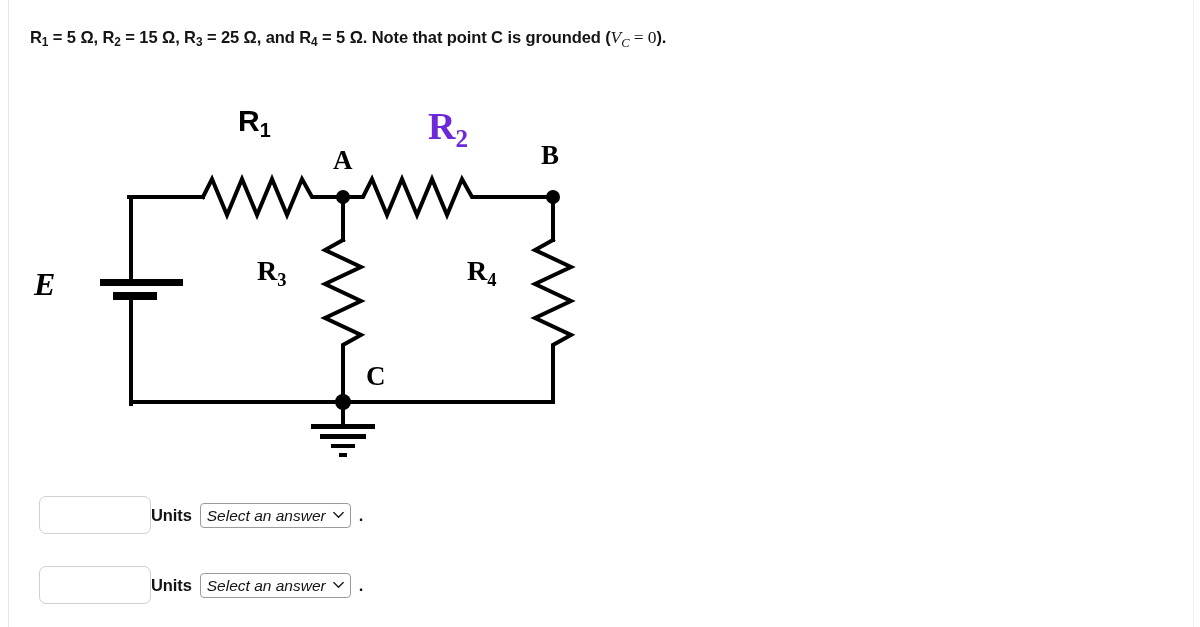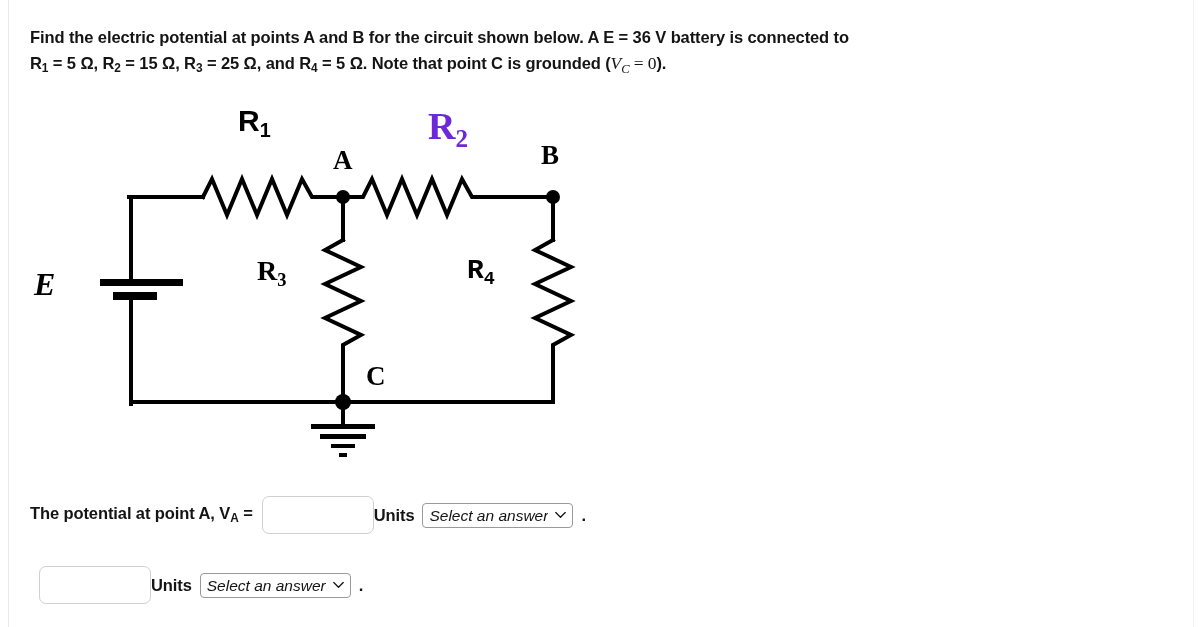--- a/index.html
+++ b/index.html
@@ -151,21 +151,20 @@
     font-weight: 700;
   }
 </style>
 </head>
 <body>
 
 <div class="page-edge-left"></div>
 <div class="page-edge-right"></div>
 
 <div class="problem">
-  <div class="line">Find the electric potential at points A and B for the circuit shown below. A E = 36 V battery is connected to</div>
   <div class="line"><span>R</span><span class="sub">1</span><span> = 5 Ω, </span><span>R</span><span class="sub">2</span><span> = 15 Ω, </span><span>R</span><span class="sub">3</span><span> = 25 Ω, and </span><span>R</span><span class="sub">4</span><span> = 5 Ω. Note that point C is grounded (</span><span class="mathit">V</span><span class="mathit"><span class="msub">C</span></span><span class="mathrm"> = 0</span><span>).</span></div>
 </div>
 
 <div class="circuit">
   <svg width="640" height="375" viewBox="0 0 640 375" xmlns="http://www.w3.org/2000/svg">
     <g stroke="#000000" stroke-width="4" fill="none" stroke-linecap="square" stroke-linejoin="miter">
 
       <path d="M 131 107 L 131 193 M 129 107 L 203 107"></path>
 
       <path d="M 203 107 L 212 89 L 227 125 L 242 89 L 257 125 L 272 89 L 287 125 L 302 89 L 312 107 L 343 107"></path>
@@ -204,33 +203,32 @@
     <circle cx="343" cy="312" r="8" fill="#000000"></circle>
   </svg>
 
   
   <div style="position:absolute;left:238px;top:14px;font-family:Liberation Sans, sans-serif;font-weight:700;font-size:30px;color:#000;"><span>R</span><span style="font-size:0.66em;vertical-align:-0.32em;">1</span></div>
 
   <div style="position:absolute;left:428px;top:14px;font-family:'Liberation Serif',serif;font-weight:700;font-size:38px;color:#6d28d9;"><span>R</span><span style="font-size:0.66em;vertical-align:-0.32em;">2</span></div>
 
   <div style="position:absolute;left:257px;top:165px;font-family:'Liberation Serif',serif;font-weight:700;font-size:28px;color:#000;text-align:center;"><span>R</span><span style="font-size:0.66em;vertical-align:-0.32em;">3</span></div>
 
-  <div style="position:absolute;left:467px;top:165px;font-family:Liberation Mono, monospace;font-weight:700;font-size:28px;color:#000;"><span>R</span><span style="font-size:0.66em;vertical-align:-0.32em;">4</span></div>
+  <div style="position:absolute;left:467px;top:165px;font-family:Liberation Serif, serif;font-weight:700;font-size:28px;color:#000;"><span>R</span><span style="font-size:0.66em;vertical-align:-0.32em;">4</span></div>
 
   <div style="position:absolute;left:333px;top:55px;font-family:'Liberation Serif',serif;font-weight:700;font-size:27px;color:#000;">A</div>
 
   <div style="position:absolute;left:541px;top:50px;font-family:'Liberation Serif',serif;font-weight:700;font-size:27px;color:#000;">B</div>
 
   <div style="position:absolute;left:366px;top:271px;font-family:'Liberation Serif',serif;font-weight:700;font-size:27px;color:#000;">C</div>
 
   <div style="position:absolute;left:34px;top:176px;font-family:'Liberation Serif',serif;font-weight:700;font-style:italic;font-size:32px;color:#000;">E</div>
 </div>
 
 <div class="answer-row row-a">
-  <span class="answer-label"><span>The potential at point A, V</span><span class="sub">A</span><span> =</span></span>
 
   <input class="answer-input" type="text" placeholder="" style="">
 
   <span class="units-label">Units</span>
 
   <span class="select-wrap">
     <select class="answer-select">
       <option>Select an answer</option>
     </select>
     <svg class="select-chevron" viewBox="0 0 11 7">

